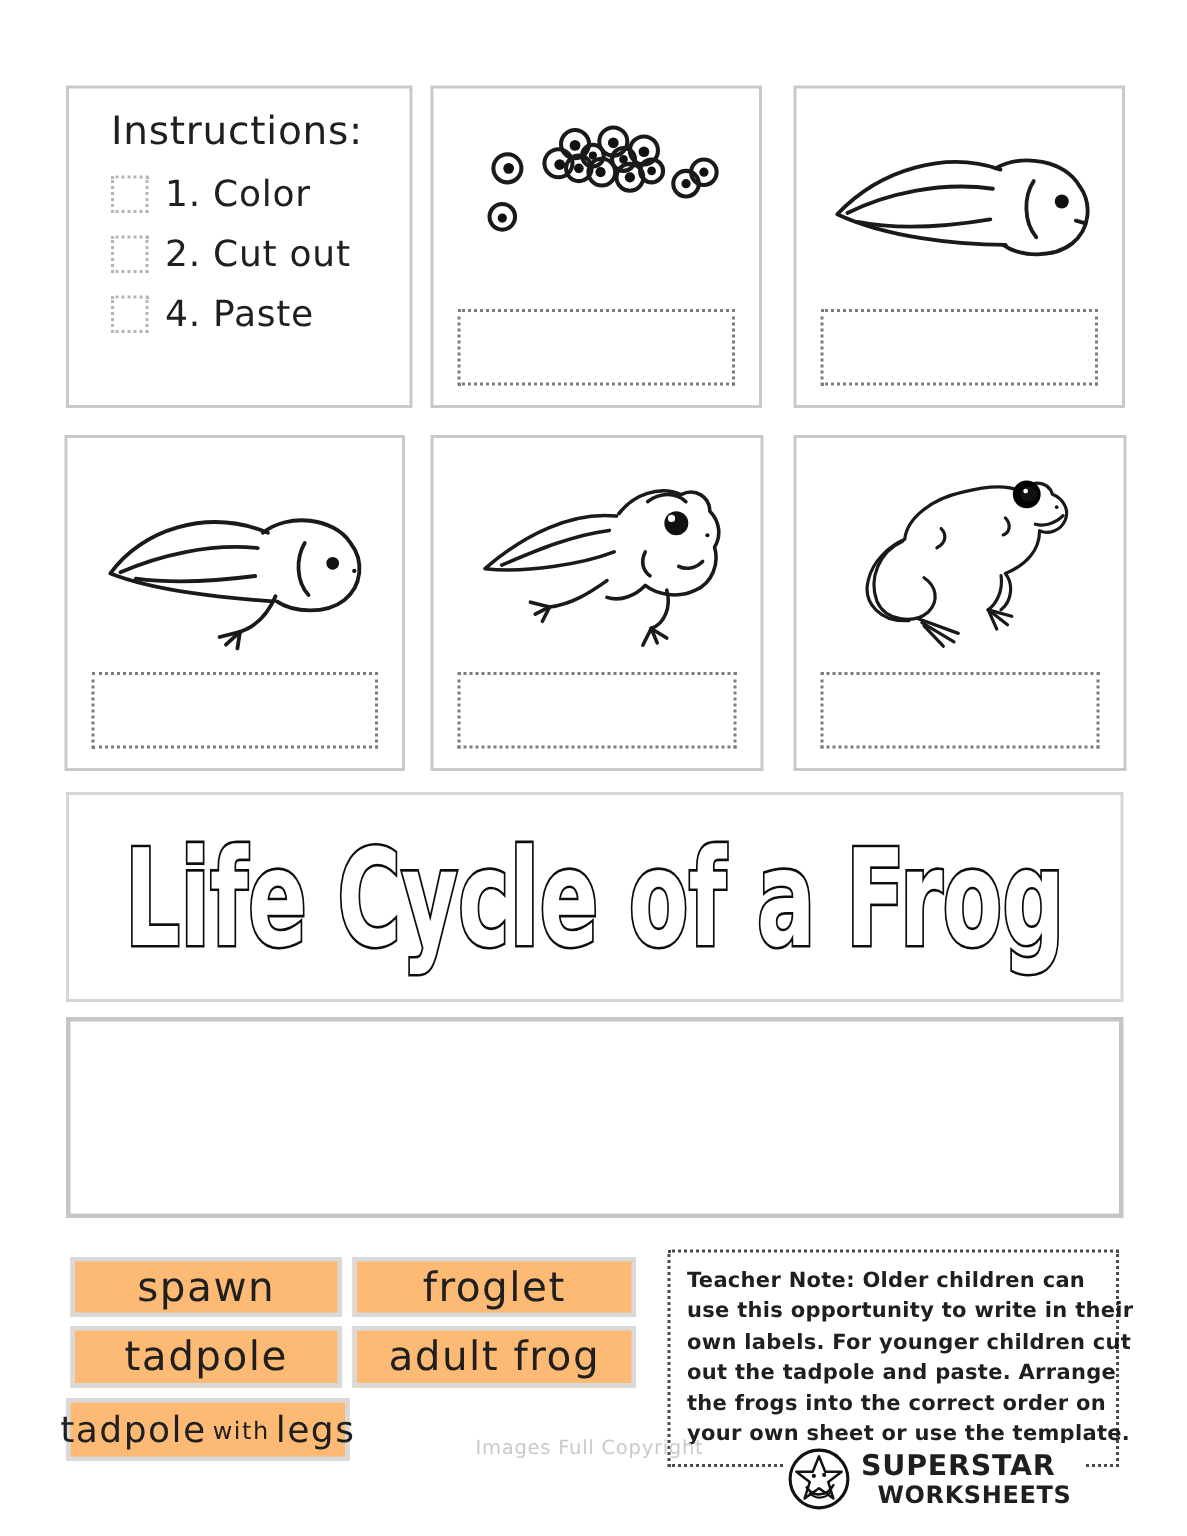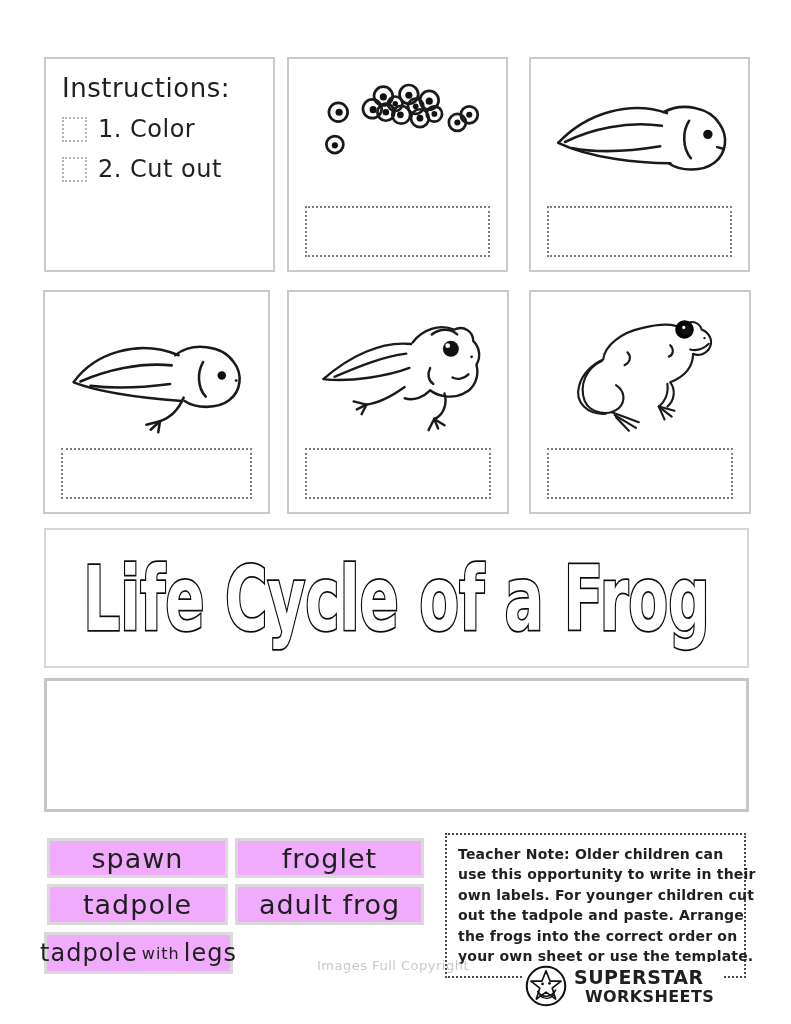--- a/index.html
+++ b/index.html
@@ -3,21 +3,21 @@
 <meta charset="utf-8">
 <style>
   html,body{margin:0;padding:0;background:#ffffff;}
   .page{
     position:relative;width:791px;height:1024px;margin:0 auto;background:#fff;
     font-family:"DejaVu Sans",sans-serif;color:#1f1f1f;overflow:hidden;
   }
   .card{position:absolute;background:#fff;border:2px solid #c9c9c9;box-sizing:border-box;}
 
   
-  .instructions-card{left:44px;top:57px;width:231px;height:215px;padding:14px 0 0 16px;}
+  .instructions-card{left:44px;top:57px;width:231px;height:215px;padding:14px 0 0 28px;}
   .instructions-card h2{margin:0 0 12px 0;font-size:26px;font-weight:400;letter-spacing:.5px;}
   .instr-item{display:flex;align-items:center;margin-bottom:12px;}
   .checkbox{width:21px;height:21px;border:2px dotted #b5b5b5;margin-right:11px;flex:0 0 auto;}
   .instr-label{font-size:24px;letter-spacing:.5px;}
 
   
   .stage-card .illu{position:absolute;left:0;top:0;right:0;bottom:66px;display:flex;align-items:center;justify-content:center;}
   .stage-card svg.art{width:92%;height:88%;}
   .dashed-slot{position:absolute;left:16px;right:16px;bottom:13px;height:47px;border:2px dotted #7d7d7d;}
   .r1c2{left:287px;top:57px;width:221px;height:215px;}
@@ -31,21 +31,21 @@
   .title-banner svg{width:100%;height:100%;}
   .title-banner text{
     font-family:"DejaVu Sans",sans-serif;font-weight:700;font-size:92px;
     fill:#ffffff;stroke:#0d0d0d;stroke-width:3.6px;paint-order:stroke;
   }
 
   
   .empty-box{left:44px;top:678px;width:705px;height:134px;border:3px solid #c6c6c6;}
 
   
-  .label-card{position:absolute;background:#f0abfc;border:3px solid #d9d9d9;box-sizing:border-box;
+  .label-card{position:absolute;background:#fdba74;border:3px solid #d9d9d9;box-sizing:border-box;
     display:flex;align-items:center;justify-content:center;font-size:27px;letter-spacing:1px;}
   .lc-spawn{left:47px;top:838px;width:181px;height:40px;}
   .lc-froglet{left:235px;top:838px;width:189px;height:40px;}
   .lc-tadpole{left:47px;top:884px;width:181px;height:41px;}
   .lc-adultfrog{left:235px;top:884px;width:189px;height:41px;}
   .lc-tadpolelegs{left:44px;top:932px;width:189px;height:42px;font-size:24px;}
   .lc-tadpolelegs .small{font-size:16px;margin:0 4px;align-self:center;}
 
   
   .teacher-note{position:absolute;left:445px;top:833px;width:301px;height:145px;box-sizing:border-box;
@@ -71,20 +71,24 @@
 
   <section class="card instructions-card">
     <h2>Instructions:</h2>
     <div class="instr-item">
       <span class="checkbox"></span>
       <span class="instr-label">1. Color</span>
     </div>
     <div class="instr-item">
       <span class="checkbox"></span>
       <span class="instr-label">2. Cut out</span>
+    </div>
+    <div class="instr-item">
+      <span class="checkbox"></span>
+      <span class="instr-label">4. Paste</span>
     </div>
   </section>
 
   <section class="card stage-card r1c2">
     <div class="illu">
       <svg class="art" viewBox="0 0 220 150">
         <g class="eggs">
           <circle class="eggring" cx="40" cy="52" r="11"></circle>
             <circle class="fillspot" cx="41" cy="52" r="4.2"></circle>
           <circle class="eggring" cx="36" cy="90" r="10"></circle>

